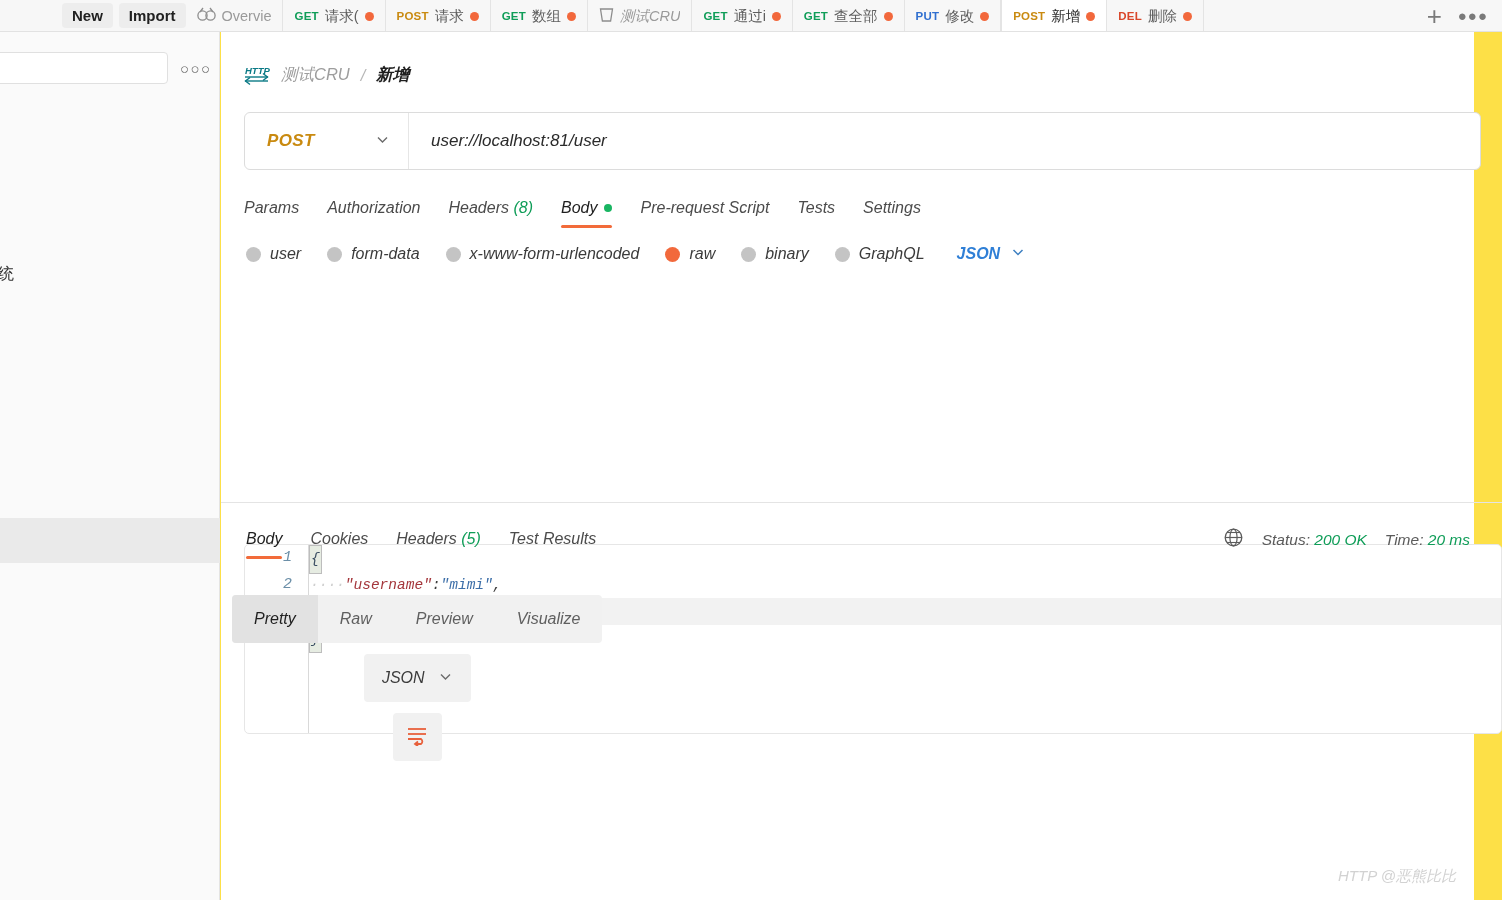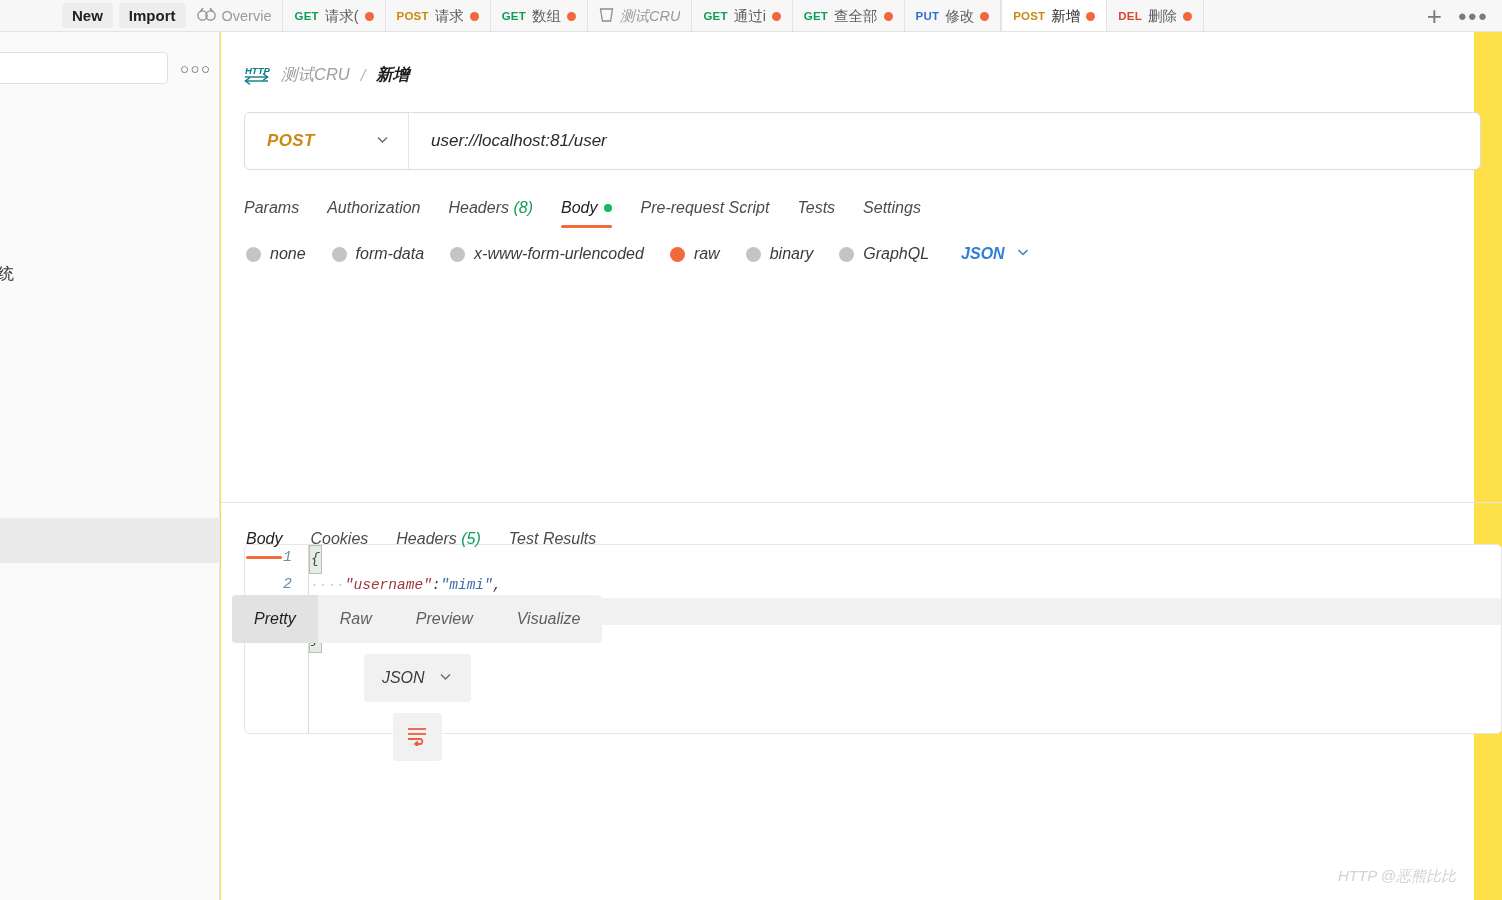--- a/index.html
+++ b/index.html
@@ -298,21 +298,21 @@
         <div class="rtab"><span>Headers</span> <span class="cnt">(8)</span></div>
         <div class="rtab active"><span>Body</span><span class="gdot"></span></div>
         <div class="rtab"><span>Pre-request Script</span></div>
         <div class="rtab"><span>Tests</span></div>
         <div class="rtab"><span>Settings</span></div>
       </div>
 
     <div class="radiorow" id="body-types">
         <div class="radio">
           <span class="rc"></span>
-          <span class="rl">none</span>
+          <span class="rl">user</span>
         </div>
         <div class="radio">
           <span class="rc"></span>
           <span class="rl">form-data</span>
         </div>
         <div class="radio">
           <span class="rc"></span>
           <span class="rl">x-www-form-urlencoded</span>
         </div>
         <div class="radio on">
@@ -359,20 +359,33 @@
 
     <div class="resp-sep"></div>
 
     <div class="resptabs" id="resp-tabs">
         <div class="rtab active"><span>Body</span></div>
         <div class="rtab"><span>Cookies</span></div>
         <div class="rtab"><span>Headers</span> <span class="cnt">(5)</span></div>
         <div class="rtab"><span>Test Results</span></div>
       </div>
 
+    <div class="status-wrap">
+      <span>
+        <svg width="21" height="21" viewBox="0 0 21 21">
+          <circle cx="10.5" cy="10.5" r="8.3" fill="none" stroke="#5b5b5b" stroke-width="1.3"></circle>
+          <ellipse cx="10.5" cy="10.5" rx="3.6" ry="8.3" fill="none" stroke="#5b5b5b" stroke-width="1.2"></ellipse>
+          <line x1="2.2" y1="10.5" x2="18.8" y2="10.5" stroke="#5b5b5b" stroke-width="1.2"></line>
+          <line x1="4" y1="5.5" x2="17" y2="5.5" stroke="#5b5b5b" stroke-width="1.1"></line>
+          <line x1="4" y1="15.5" x2="17" y2="15.5" stroke="#5b5b5b" stroke-width="1.1"></line>
+        </svg>
+      </span>
+      <span class="st-item"><span>Status:</span> <span class="st-val">200 OK</span></span>
+      <span class="st-item" style="padding-right:4px;"><span>Time:</span> <span class="st-val">20 ms</span></span>
+    </div>
 
     <div class="fmtbar">
       <div class="segctl" id="view-modes">
           <div class="seg active">
             <span>Pretty</span>
           </div>
           <div class="seg">
             <span>Raw</span>
           </div>
           <div class="seg">

